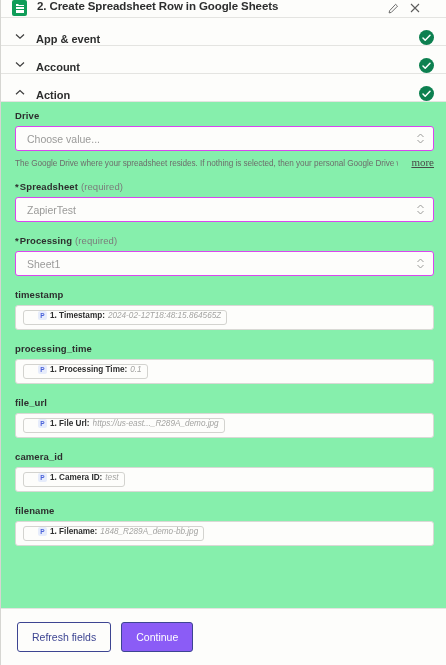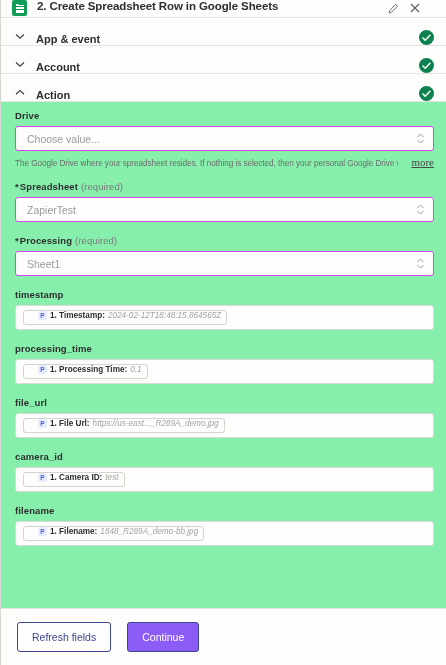--- a/index.html
+++ b/index.html
@@ -217,21 +217,21 @@
 
   
   .footer {
     flex: 0 0 auto;
     height: 57px;
     border-top: 1px solid #e4e4e1;
     background: #fdfdfb;
     display: flex;
     align-items: center;
     padding: 0 16px;
-    gap: 16px;
+    gap: 10px;
   }
   .btn {
     height: 30px;
     border-radius: 3px;
     font-size: 10.5px;
     display: inline-flex;
     align-items: center;
     justify-content: center;
     padding: 0 14px;
     cursor: pointer;

